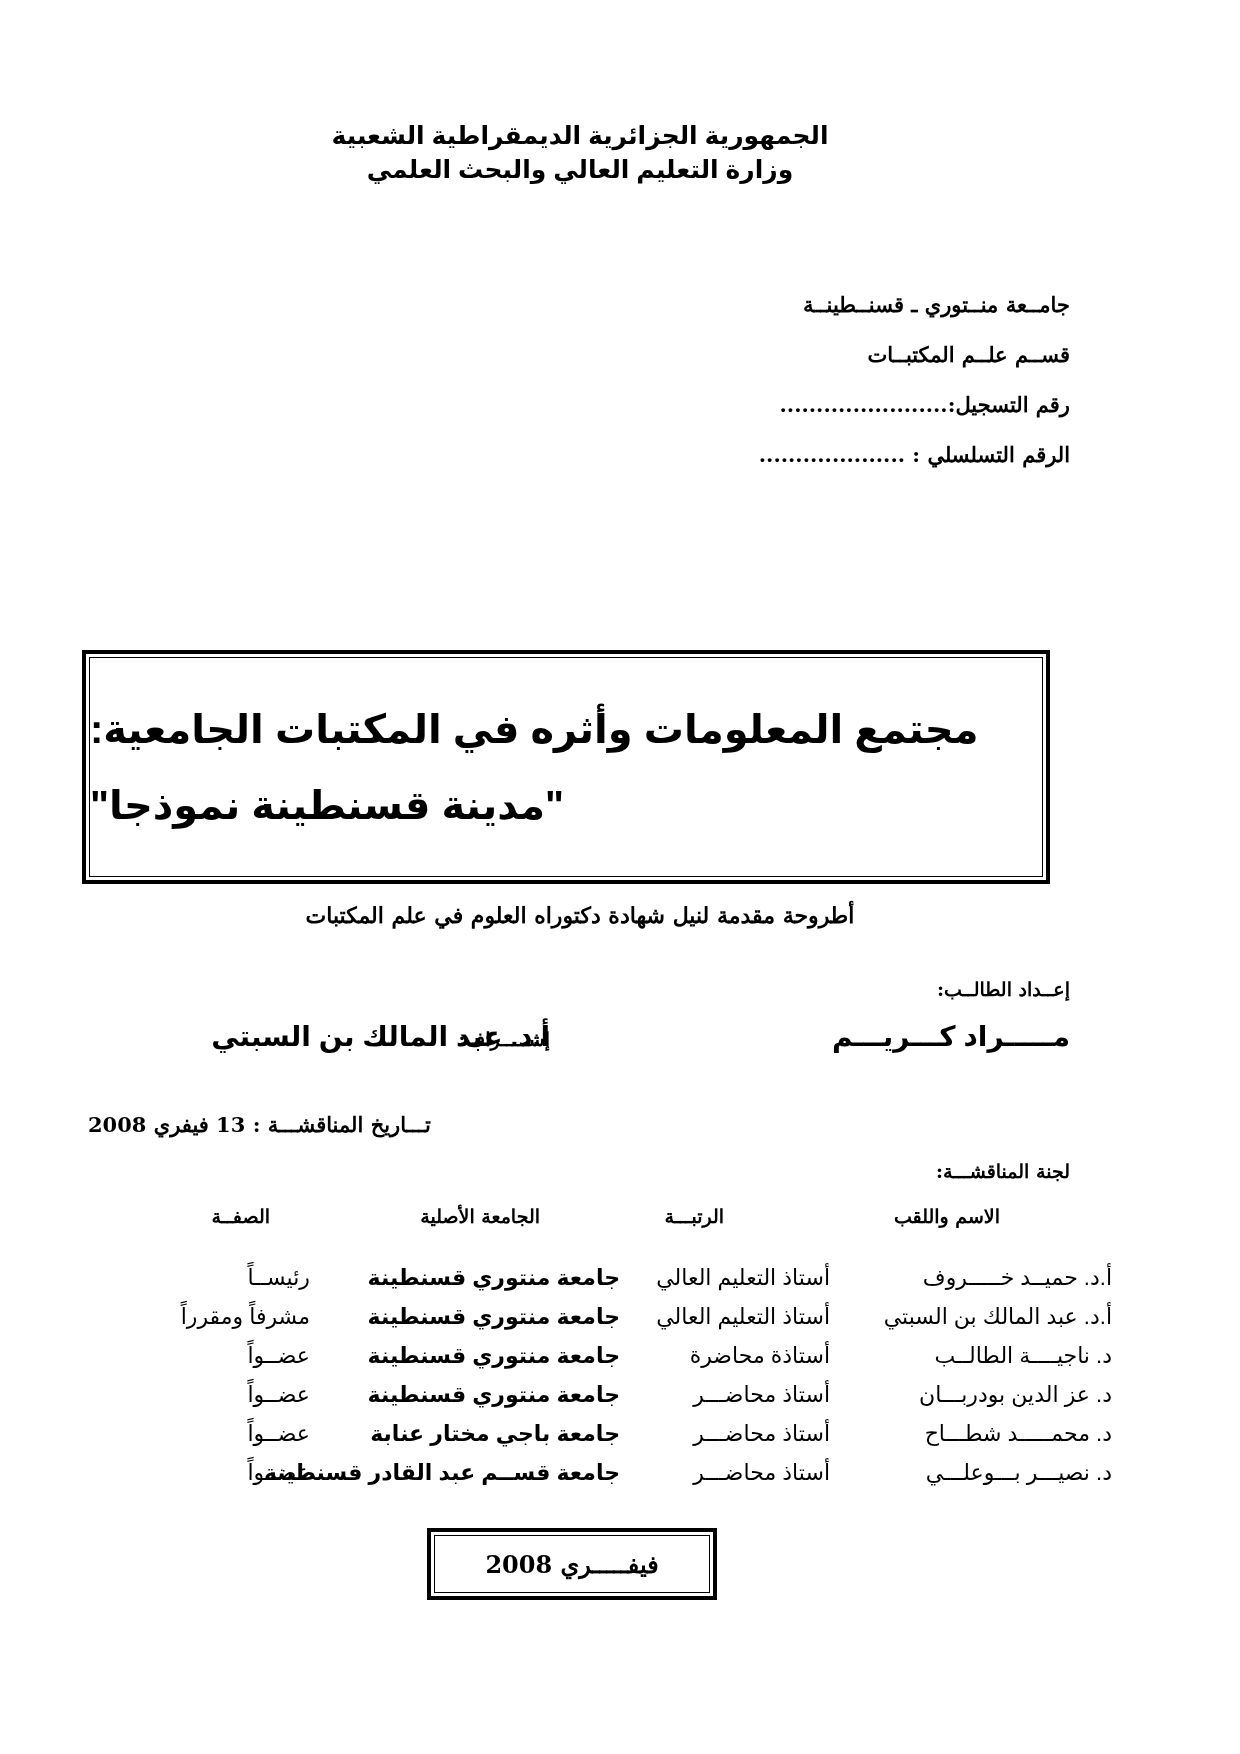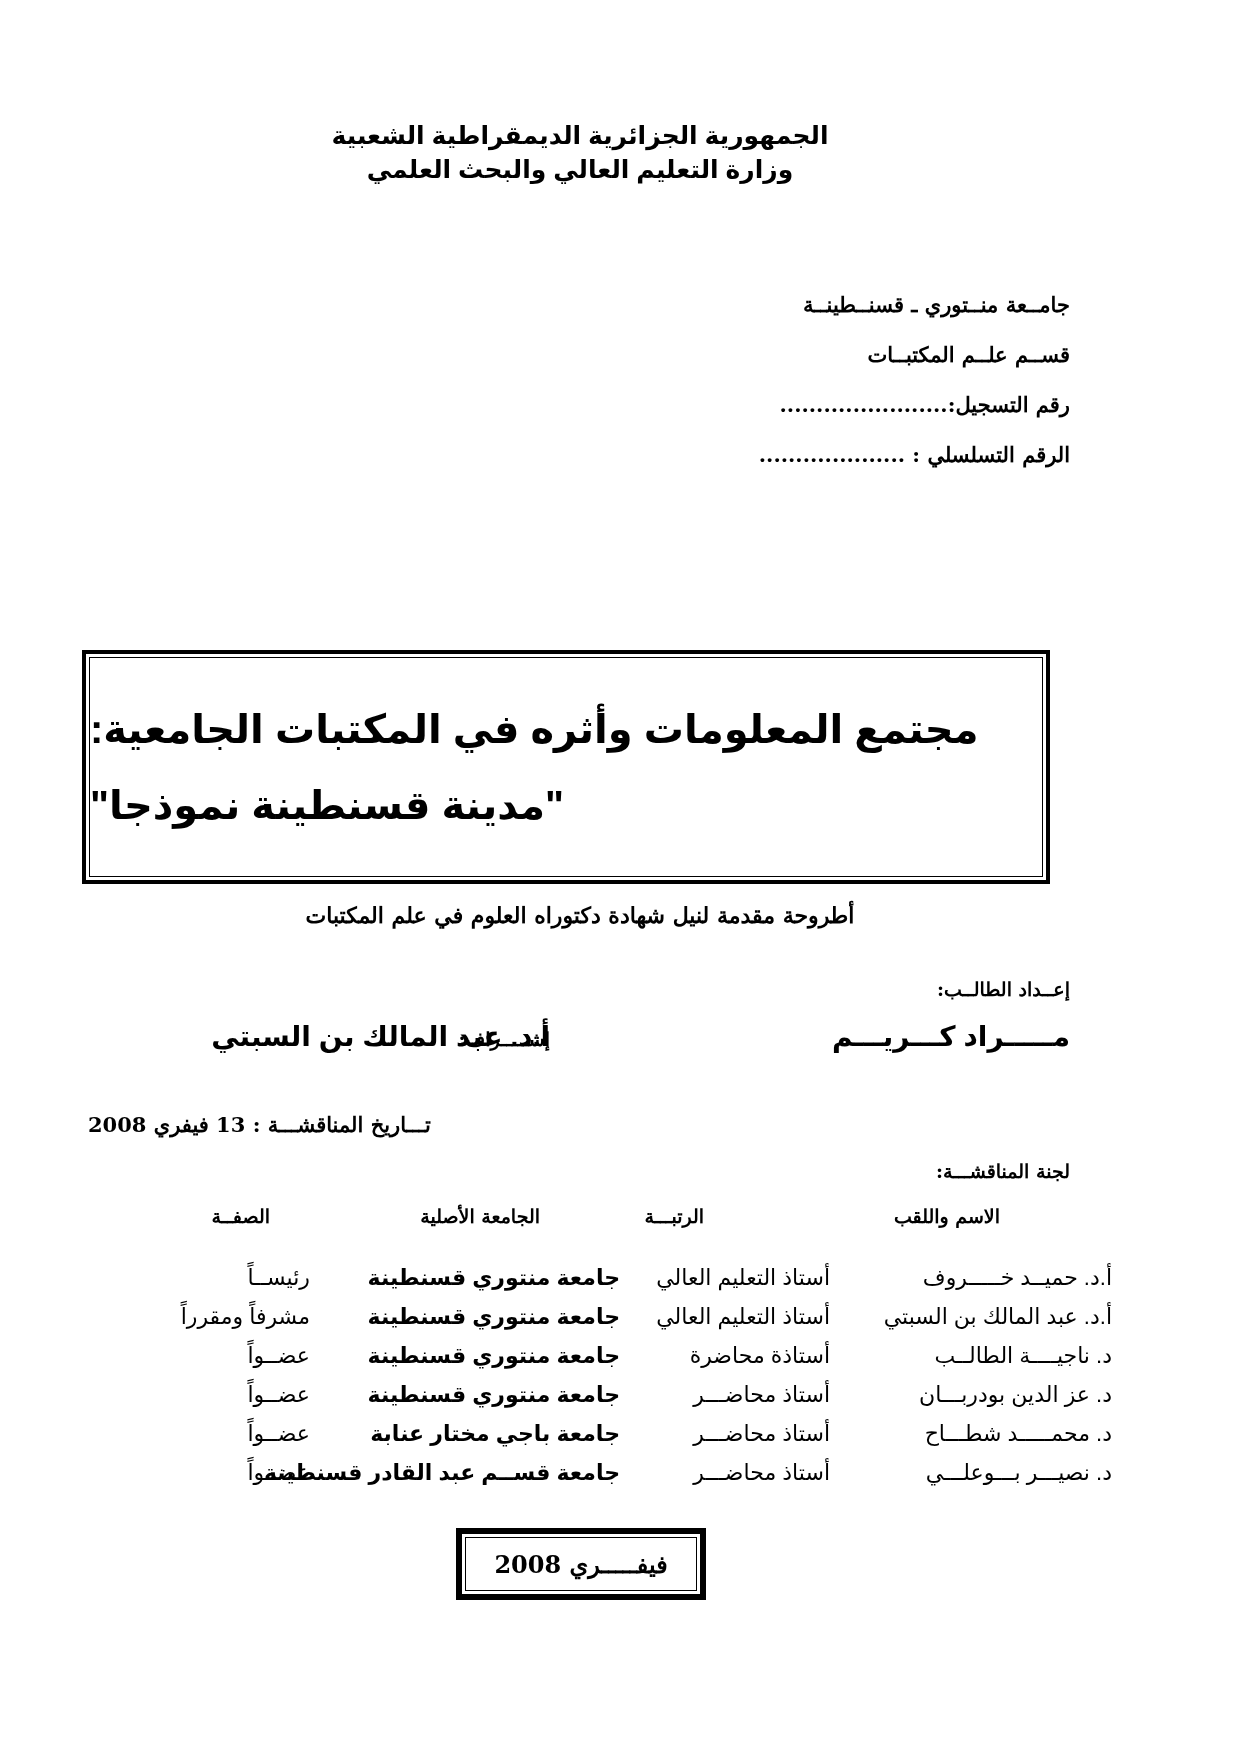--- a/index.html
+++ b/index.html
@@ -35,26 +35,26 @@
     .row { position: relative; height: 39px; }
     .row.head { height: 60px; }
     .cell { position: absolute; top: 0; white-space: nowrap; text-align: right; }
     .head .cell { font-weight: bold; font-size: 19px; font-family: "DejaVu Serif", "Liberation Serif", serif; }
     .body .cell { font-family: "Liberation Sans", "DejaVu Sans", sans-serif; font-size: 22px; }
     .c-name { right: 8px; }
     .c-rank { right: 290px; }
     .c-univ { right: 500px; font-weight: bold; }
     .c-role { right: 810px; }
     .head .c-name { right: 120px; }
-    .head .c-rank { right: 416px; margin-left: 37px; }
+    .head .c-rank { right: 396px; margin-left: 37px; }
     .head .c-univ { right: 580px; }
     .head .c-role { right: 850px; }
 
     
-    .date-box { left: 456px; top: 1528px; width: 250px; height: 72px; border: 6px solid #000000; box-sizing: border-box; padding: 3px; }
+    .date-box { left: 427px; top: 1528px; width: 290px; height: 72px; border: 4px solid #000000; box-sizing: border-box; padding: 3px; }
     .date-box-inner { width: 100%; height: 100%; border: 1.5px solid #000; box-sizing: border-box; display: flex; align-items: center; justify-content: center; font-size: 24px; font-weight: bold; }
   </style>
 </head>
 <body>
 
 <div class="page">
 
   <div class="abs header sans">
     <div>الجمهورية الجزائرية الديمقراطية الشعبية</div>
     <div>وزارة التعليم العالي والبحث العلمي</div>

